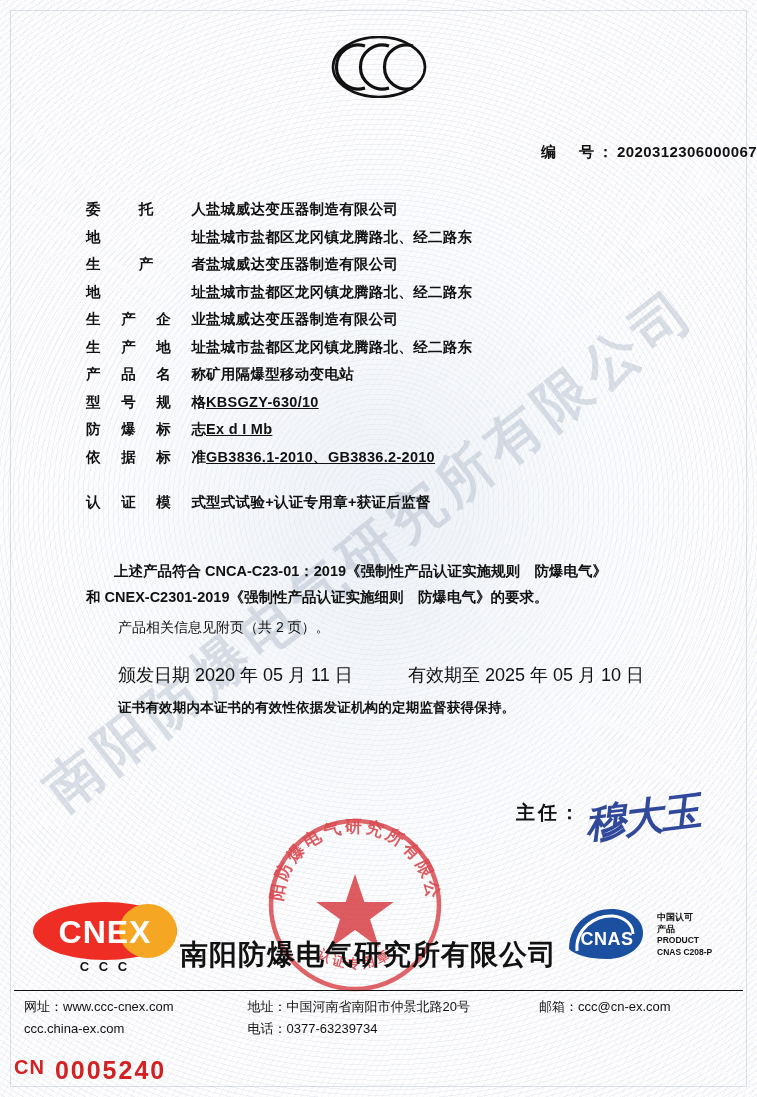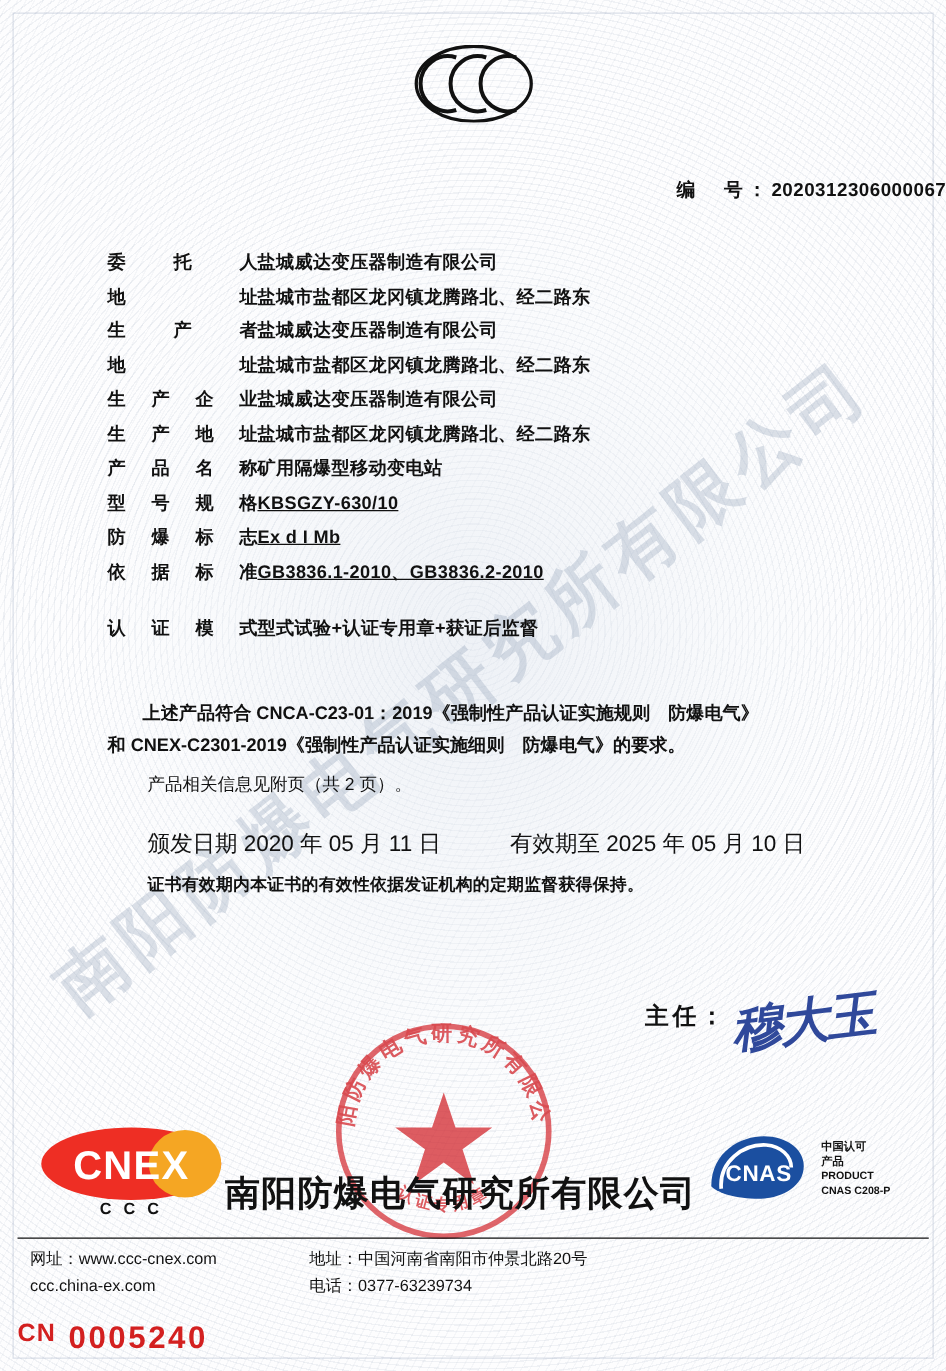--- a/index.html
+++ b/index.html
@@ -469,20 +469,21 @@
   <div class="footer">
     <div class="footer-col c1">
       <div>网址：www.ccc-cnex.com</div>
       <div>ccc.china-ex.com</div>
     </div>
     <div class="footer-col c2">
       <div>地址：中国河南省南阳市仲景北路20号</div>
       <div>电话：0377-63239734</div>
     </div>
     <div class="footer-col c3">
+      <div>邮箱：ccc@cn-ex.com</div>
     </div>
   </div>
 
   <div class="serial">
     <span class="cn">CN</span>
     <span class="num">0005240</span>
   </div>
 </div>
 
 </body></html>

